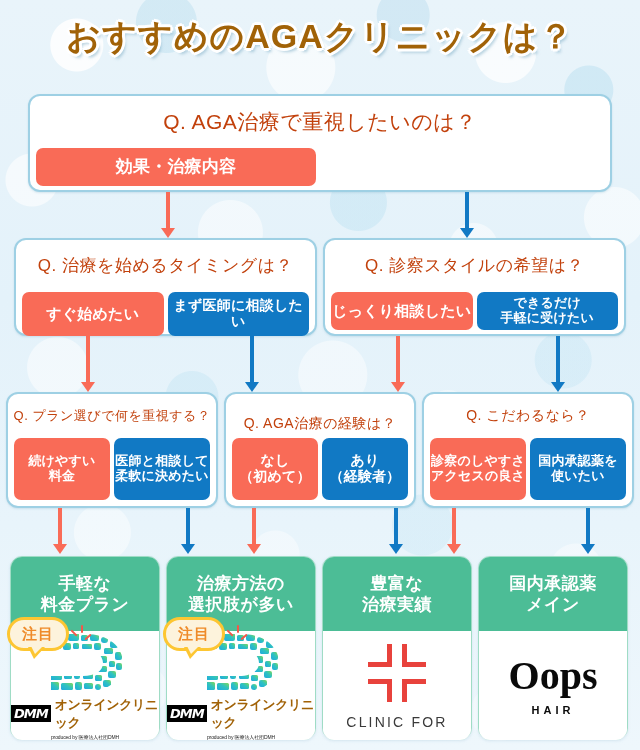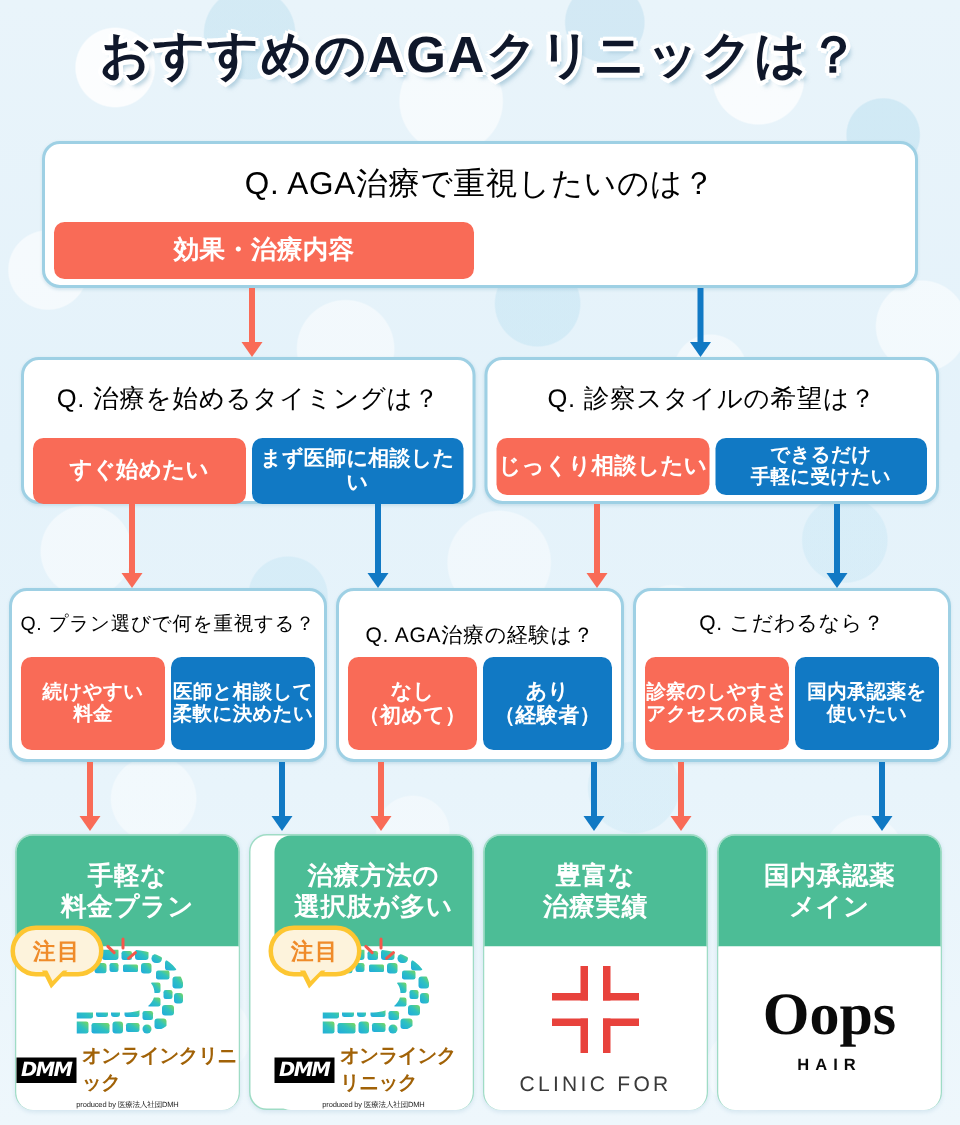--- a/index.html
+++ b/index.html
@@ -34,38 +34,38 @@
       radial-gradient(circle at 22% 92%, rgba(255,255,255,.35) 0 26px, rgba(255,255,255,0) 27px),
       radial-gradient(circle at 78% 95%, rgba(255,255,255,.35) 0 28px, rgba(255,255,255,0) 29px),
       linear-gradient(180deg, #e9f4fa 0%, #e4f2fa 40%, #e8f4fb 70%, #eef7fc 100%);
   }
 
   
   #title {
     position: absolute; left: 0; top: 14px; width: 640px;
     text-align: center;
     font-size: 34px; font-weight: bold; letter-spacing: 1px;
-    color: #0f172a;
+    color: #a16207;
     text-shadow:
       2px 2px 0 #ffffff, -2px 2px 0 #ffffff, 2px -2px 0 #ffffff, -2px -2px 0 #ffffff,
       0 3px 0 #ffffff, 3px 0 0 #ffffff, 0 -3px 0 #ffffff, -3px 0 0 #ffffff,
       3px 4px 3px rgba(120,170,195,.55);
   }
 
   
   .qcard {
     position: absolute;
     background: #ffffff;
     border: 2px solid #9ed0e4;
     border-radius: 12px;
     box-shadow: 0 1px 2px rgba(120,170,195,.25);
   }
   .qtitle {
     text-align: center;
-    color: #000000;
+    color: #c2410c;
     font-weight: normal;
     letter-spacing: .5px;
     white-space: nowrap;
   }
   .opts { position: absolute; display: flex; gap: 4px; left: 6px; right: 6px; }
   .opt {
     flex: 1 1 0;
     border-radius: 7px;
     color: #ffffff;
     font-weight: bold;
@@ -353,21 +353,21 @@
       </svg>
       <div class="dmm-row">
         <span class="dmm-mark">DMM</span>
         <span class="dmm-jp">オンラインクリニック</span>
       </div>
       <div class="dmm-sub">produced by 医療法人社団DMH</div>
     </div>
   </div>
 </div>
 
-<div class="rcard" style="left:166px; width:150px;padding-left:16px;">
+<div class="rcard" style="left:166px; width:150px;">
   <div class="rhead">治療方法の
 選択肢が多い</div>
   <div class="rbody">
     <div class="badge">注目</div>
     <div class="spark" style="left:60px; top:-6px; width:20px; height:22px;">
       <i style="left:2px; top:4px; transform:rotate(-45deg);"></i>
       <i style="left:10px; top:0px; transform:rotate(0deg);"></i>
       <i style="left:16px; top:8px; transform:rotate(50deg);"></i>
     </div>
     <div class="dmm-wrap">

